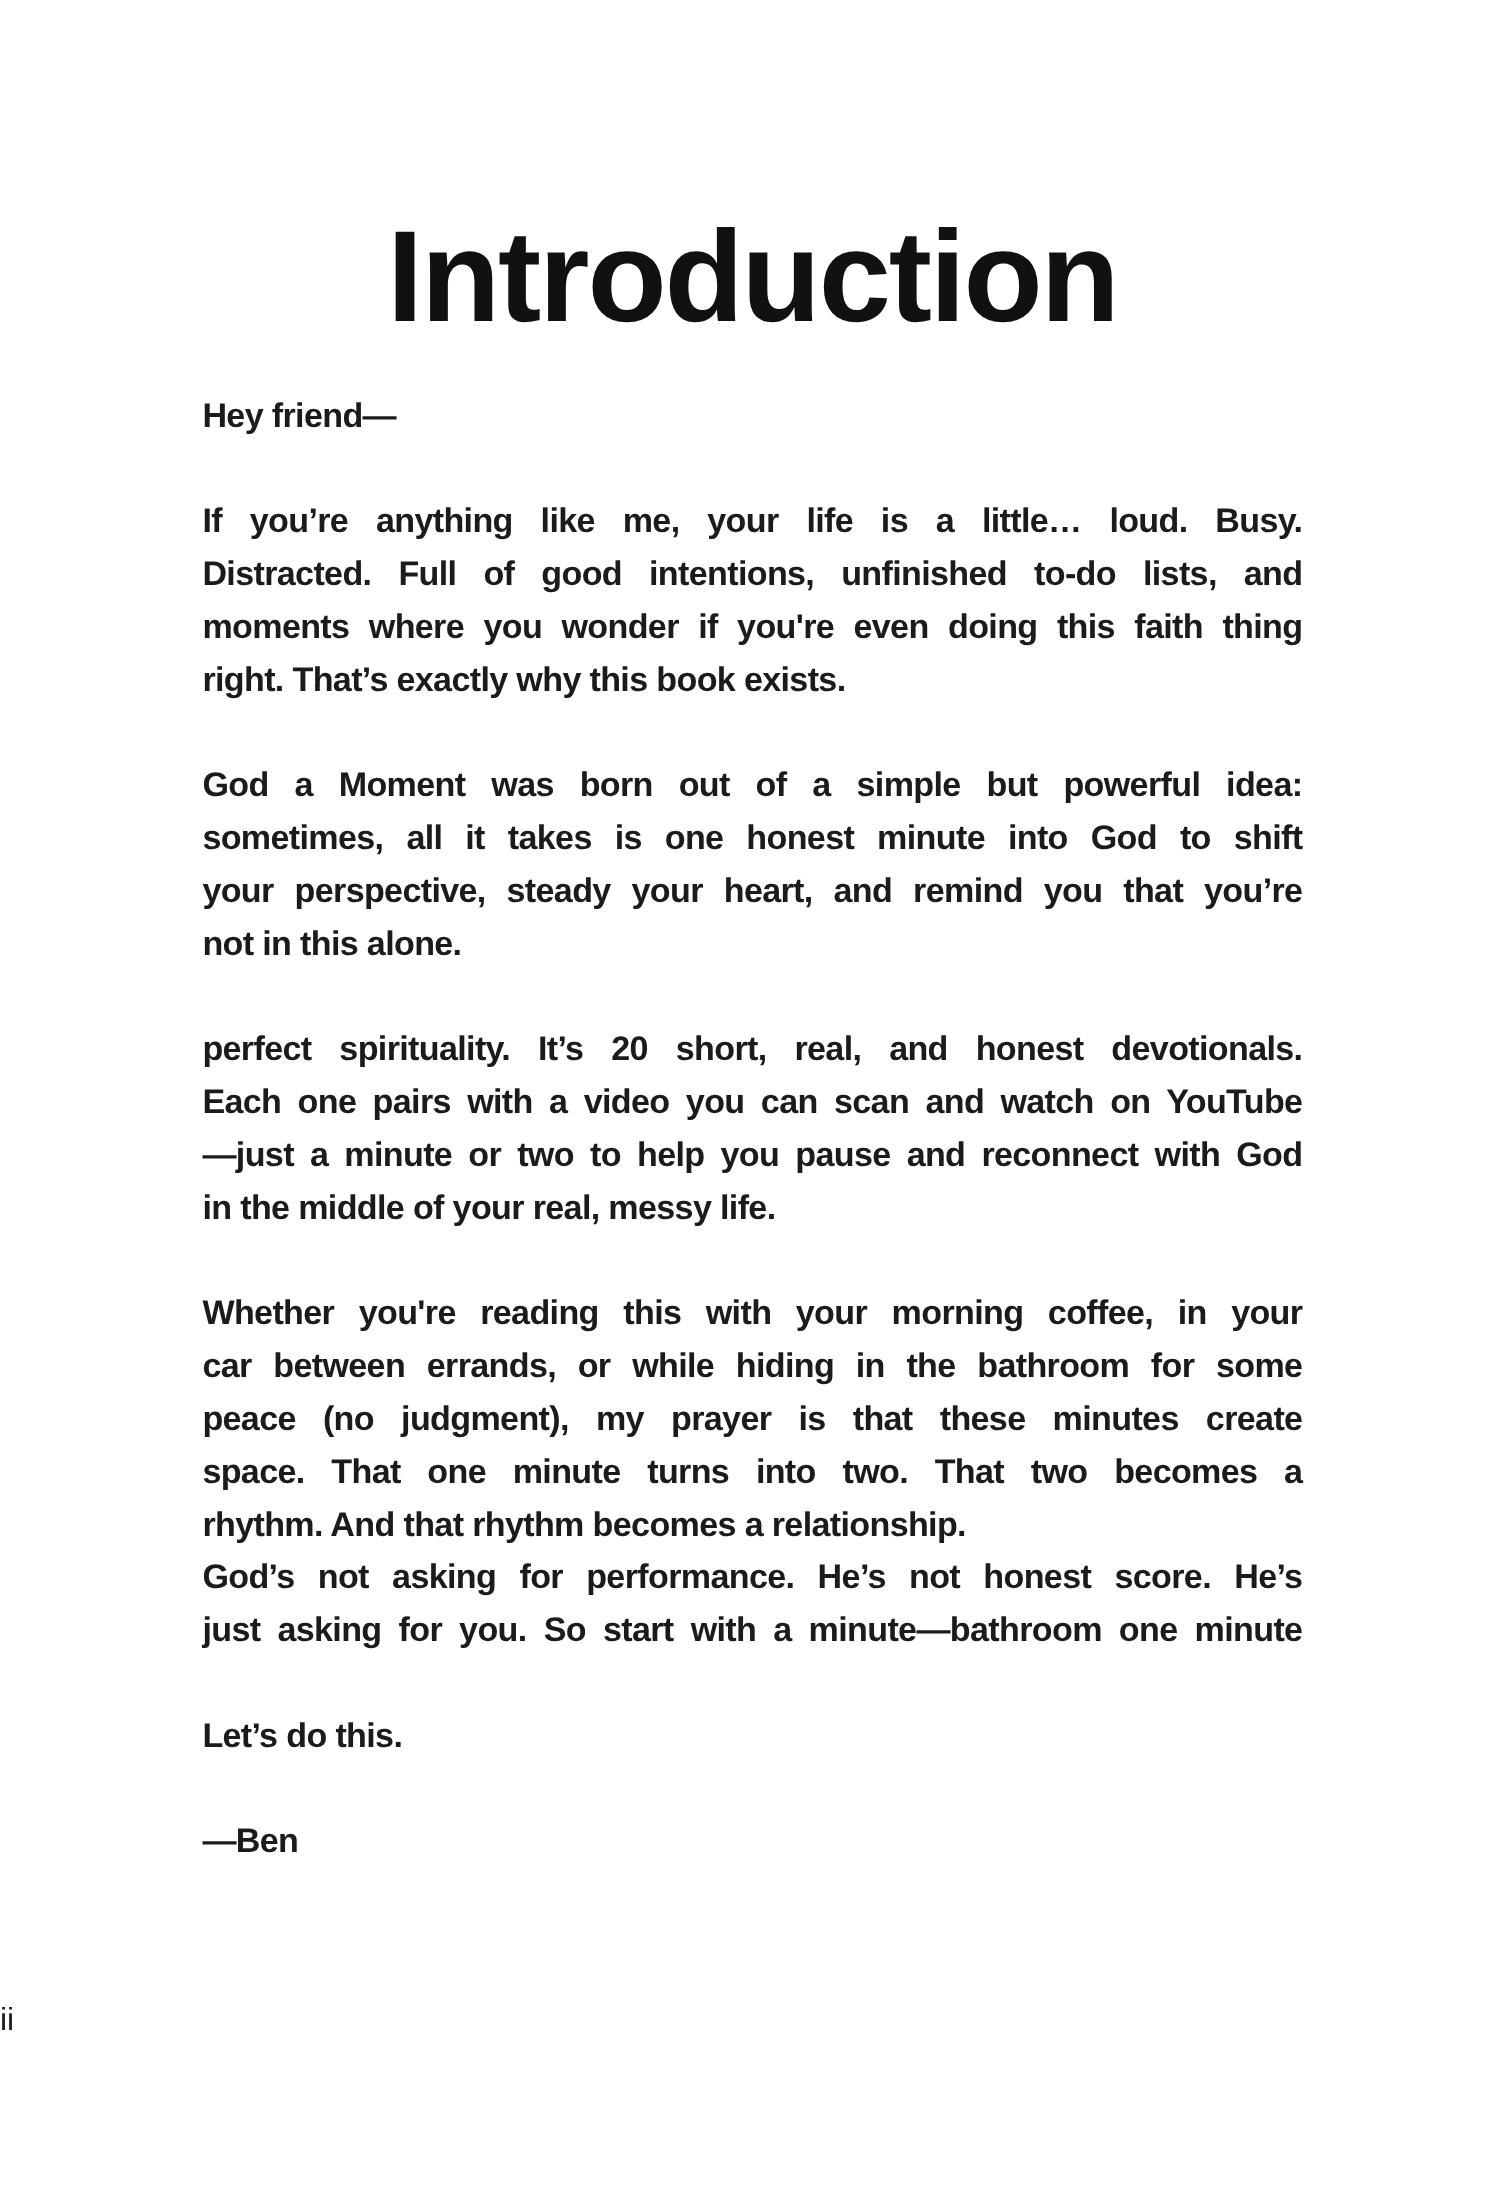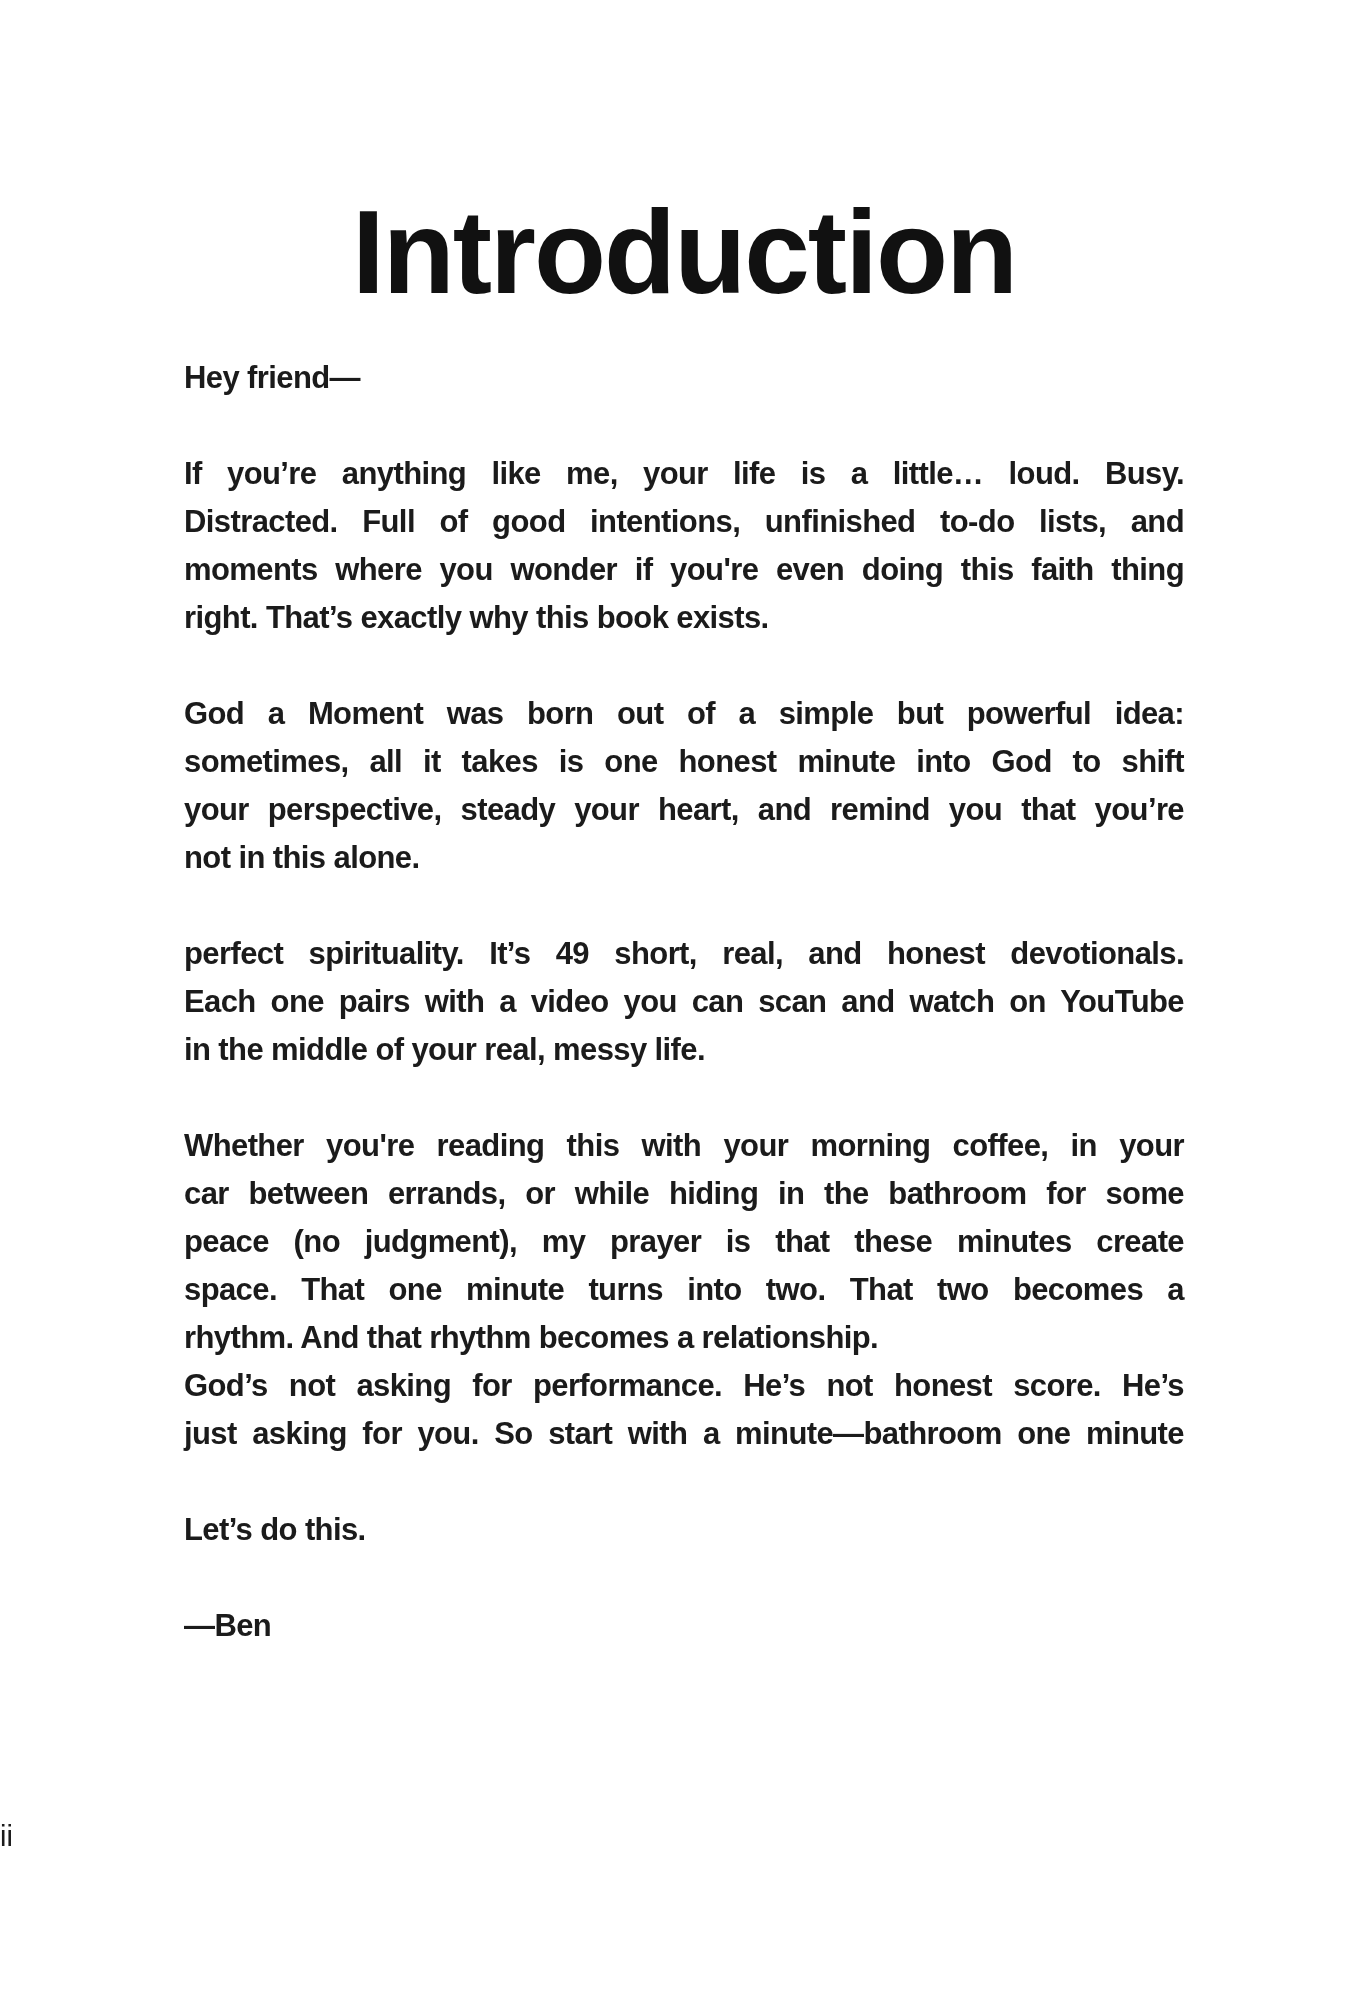--- a/index.html
+++ b/index.html
@@ -62,22 +62,23 @@
           <div class="line just">moments where you wonder if you're even doing this faith thing</div>
           <div class="line">right. That’s exactly why this book exists.</div>
         </div>
         <div class="paragraph block-gap">
           <div class="line just">God a Moment was born out of a simple but powerful idea:</div>
           <div class="line just">sometimes, all it takes is one honest minute into God to shift</div>
           <div class="line just">your perspective, steady your heart, and remind you that you’re</div>
           <div class="line">not in this alone.</div>
         </div>
         <div class="paragraph block-gap">
-          <div class="line just">perfect spirituality. It’s 49 short, real, and honest devotionals.</div>
+          <div class="line just">perfect spirituality. It’s 20 short, real, and honest devotionals.</div>
           <div class="line just">Each one pairs with a video you can scan and watch on YouTube</div>
+          <div class="line just">—just a minute or two to help you pause and reconnect with God</div>
           <div class="line">in the middle of your real, messy life.</div>
         </div>
         <div class="paragraph block-gap">
           <div class="line just">Whether you're reading this with your morning coffee, in your</div>
           <div class="line just">car between errands, or while hiding in the bathroom for some</div>
           <div class="line just">peace (no judgment), my prayer is that these minutes create</div>
           <div class="line just">space. That one minute turns into two. That two becomes a</div>
           <div class="line">rhythm. And that rhythm becomes a relationship.</div>
         </div>
         <div class="paragraph attached">

